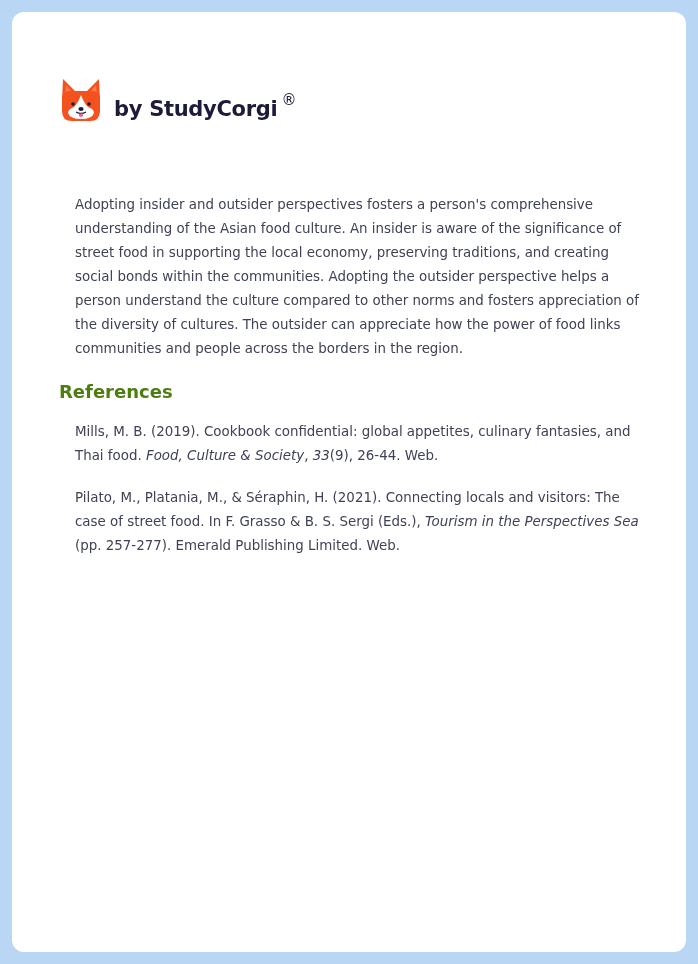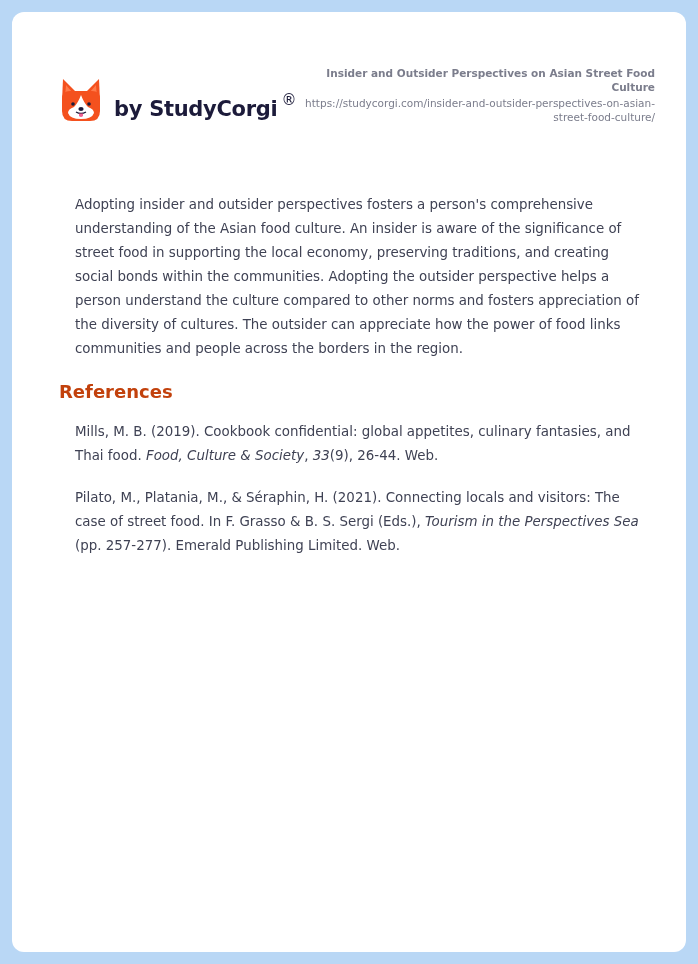--- a/index.html
+++ b/index.html
@@ -94,21 +94,21 @@
     }
     .content p {
       margin: 16px;
     }
     .heading {
       margin-top: 19px;
       font-family: "DejaVu Sans", "Liberation Sans", sans-serif;
       font-weight: bold;
       font-size: 18px;
       line-height: 24px;
-      color: #c2410c;
+      color: #4d7c0f;
     }
     .ref {
       margin-top: 12px;
     }
     .ref + .ref {
       margin-top: 18px;
     }
     .ref i { font-style: italic; }
   </style>
 </head>
@@ -132,24 +132,20 @@
         <circle cx="29" cy="27" r="1.8" fill="#1c1b3a"></circle>
 
         <ellipse cx="21" cy="32" rx="2.6" ry="2" fill="#1c1b3a"></ellipse>
 
         <path d="M16 35 Q21 38 26 35" stroke="#1c1b3a" stroke-width="1.3" fill="none"></path>
 
         <path d="M19 36.5 L23 36.5 L23 39 Q21 41 19 39 Z" fill="#f06292"></path>
       </svg>
       <span class="logo-text"><span>by StudyCorgi</span><span class="logo-reg">®</span></span>
     </div>
-    <div class="meta">
-      <div class="meta-title">Insider and Outsider Perspectives on Asian Street Food Culture</div>
-      <div class="meta-url">https://studycorgi.com/insider-and-outsider-perspectives-on-asian-street-food-culture/</div>
-    </div>
   </div>
 
   <div class="content">
     <p>Adopting insider and outsider perspectives fosters a person's comprehensive understanding of the Asian food culture. An insider is aware of the significance of street food in supporting the local economy, preserving traditions, and creating social bonds within the communities. Adopting the outsider perspective helps a person understand the culture compared to other norms and fosters appreciation of the diversity of cultures. The outsider can appreciate how the power of food links communities and people across the borders in the region.</p>
 
     <h2 class="heading">References</h2>
 
     <p class="ref"><span>Mills, M. B. (2019). Cookbook confidential: global appetites, culinary fantasies, and Thai food. </span><i>Food, Culture &amp; Society</i><span>, </span><i>33</i><span>(9), 26-44. Web.</span></p>
 
     <p class="ref"><span>Pilato, M., Platania, M., &amp; Séraphin, H. (2021). Connecting locals and visitors: The case of street food. In F. Grasso &amp; B. S. Sergi (Eds.), </span><i>Tourism in the Perspectives Sea</i><span> (pp. 257-277). Emerald Publishing Limited. Web.</span></p>

